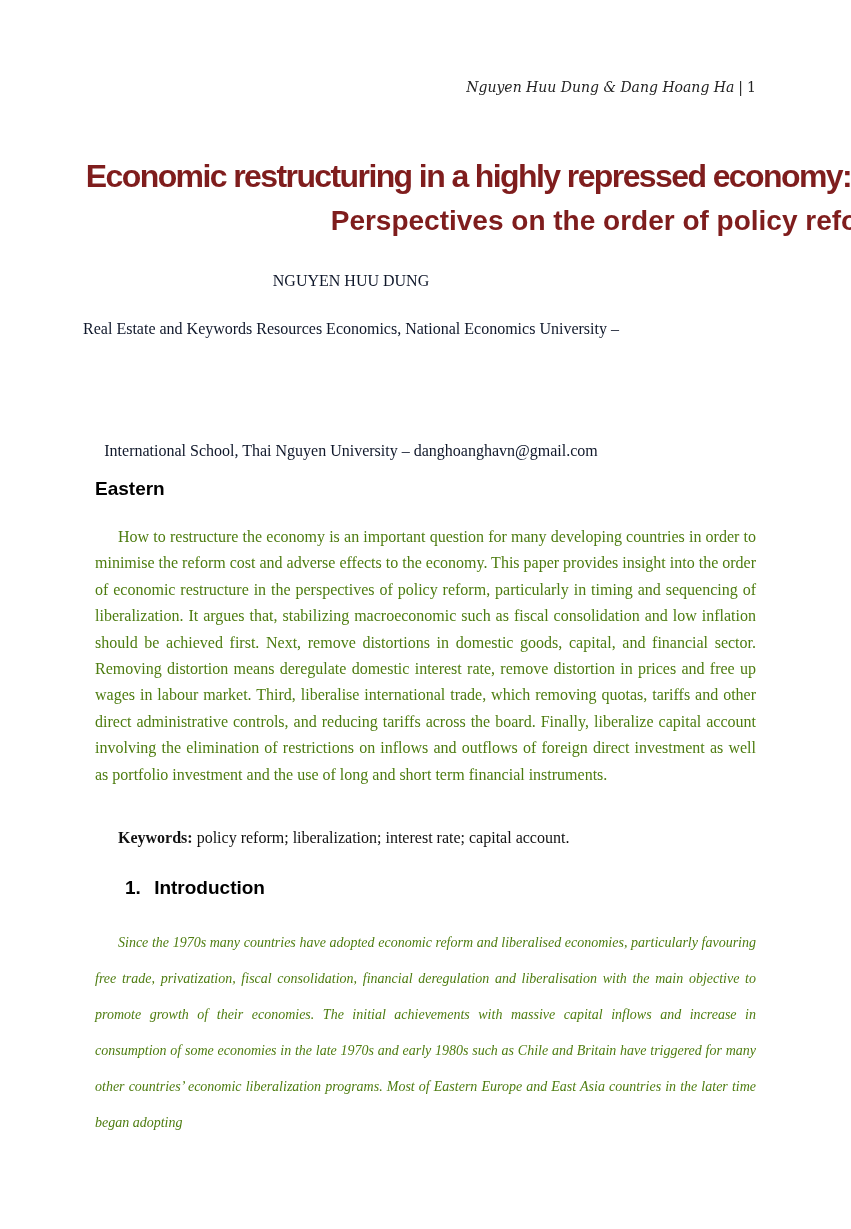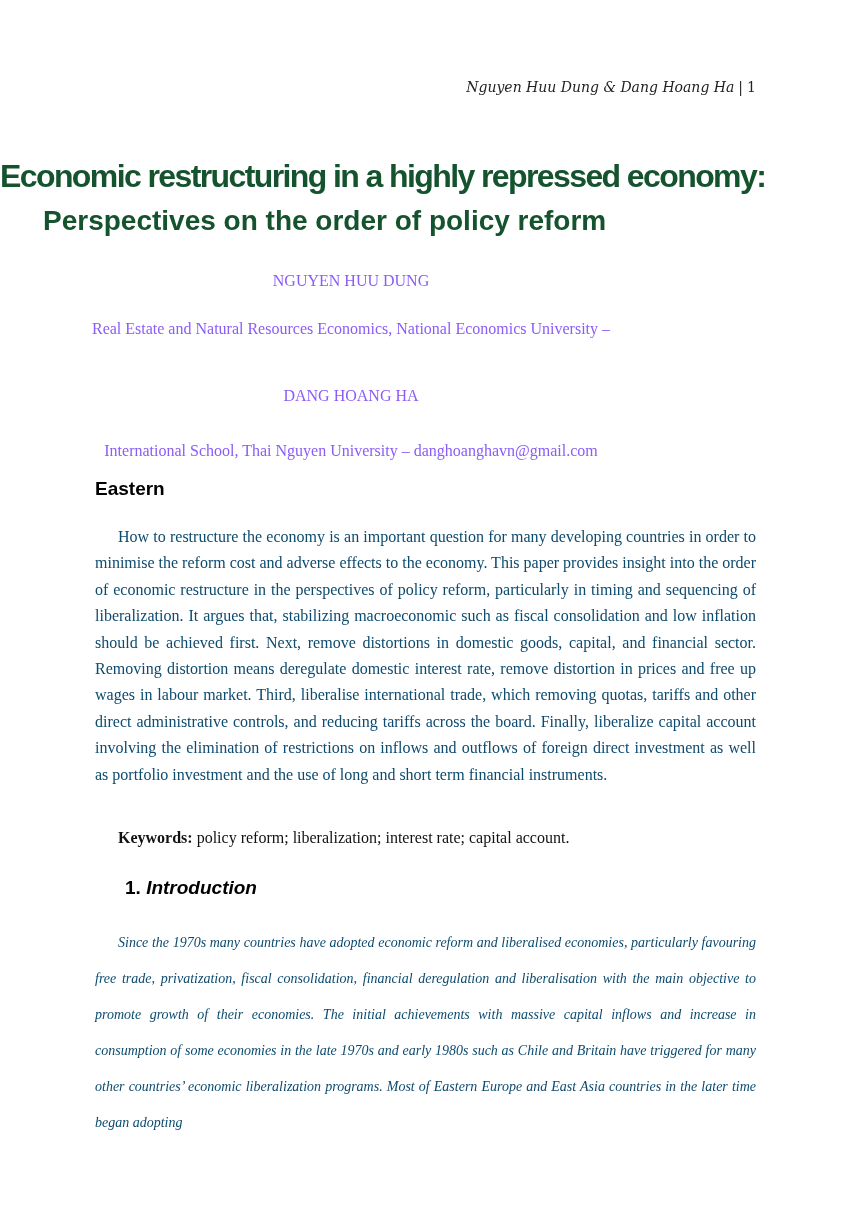--- a/index.html
+++ b/index.html
@@ -32,59 +32,59 @@
   .running-header .authors {
     font-style: italic;
   }
   .running-header .sep {
     margin: 0 4px;
   }
   .title {
     position: absolute;
     left: 0;
     width: 851px;
-    text-align: left;
+    text-align: right;
     font-family: "Liberation Sans", sans-serif;
     font-weight: bold;
-    color: #14532d;
+    color: #7f1d1d;
   }
   .title.line1 {
     top: 158px;
     font-size: 32px;
     letter-spacing: -1.6px;
   }
   .title.line2 {
     top: 205px;
     font-size: 28px;
     letter-spacing: 0px;
     margin-left: 43px;
   }
   .centered {
     position: absolute;
     left: 0;
     width: 702px;
     text-align: center;
     font-family: "Liberation Serif", serif;
     font-size: 16px;
-    color: #8b5cf6;
+    color: #0f172a;
   }
   .heading {
     position: absolute;
     font-family: "Liberation Sans", sans-serif;
     font-weight: bold;
     font-size: 19px;
     color: #000;
   }
   .body-text {
     position: absolute;
     left: 95px;
     width: 661px;
     font-family: "Liberation Serif", serif;
     text-align: justify;
-    color: #0c4a6e;
+    color: #4d7c0f;
   }
   .abstract-text {
     top: 524px;
     font-size: 16px;
     line-height: 26.4px;
     text-indent: 23px;
   }
   .keywords {
     position: absolute;
     top: 829px;
@@ -111,34 +111,33 @@
 <div class="page">
 
   <div class="running-header">
     <span class="authors">Nguyen Huu Dung &amp; Dang Hoang Ha</span><span class="sep">|</span><span>1</span>
   </div>
 
   <div class="title line1">Economic restructuring in a highly repressed economy:</div>
   <div class="title line2">Perspectives on the order of policy reform</div>
 
   <div class="centered" style="top:272px;">NGUYEN HUU DUNG</div>
-  <div class="centered" style="top:320px;">Real Estate and Natural Resources Economics, National Economics University –</div>
+  <div class="centered" style="top:320px;">Real Estate and Keywords Resources Economics, National Economics University –</div>
 
-  <div class="centered" style="top:387px;">DANG HOANG HA</div>
   <div class="centered" style="top:434px;margin-top:8px;">International School, Thai Nguyen University – danghoanghavn@gmail.com</div>
 
   <div class="heading" style="top:478px; left:95px;">Eastern</div>
 
   <div class="body-text abstract-text">How to restructure the economy is an important question for many developing countries in order to minimise the reform cost and adverse effects to the economy. This paper provides insight into the order of economic restructure in the perspectives of policy reform, particularly in timing and sequencing of liberalization. It argues that, stabilizing macroeconomic such as fiscal consolidation and low inflation should be achieved first. Next, remove distortions in domestic goods, capital, and financial sector. Removing distortion means deregulate domestic interest rate, remove distortion in prices and free up wages in labour market. Third, liberalise international trade, which removing quotas, tariffs and other direct administrative controls, and reducing tariffs across the board. Finally, liberalize capital account involving the elimination of restrictions on inflows and outflows of foreign direct investment as well as portfolio investment and the use of long and short term financial instruments.</div>
 
   <div class="keywords">
     <span class="kw-label">Keywords:</span>
     <span>policy reform; liberalization; interest rate; capital account.</span>
   </div>
 
   <div class="heading" style="top:877px; left:125px;">
     <span>1.</span>
-    <span style="font-style:italic;">Introduction</span>
+    <span style="margin-left:8px;">Introduction</span>
   </div>
 
   <div class="body-text intro-text">Since the 1970s many countries have adopted economic reform and liberalised economies, particularly favouring free trade, privatization, fiscal consolidation, financial deregulation and liberalisation with the main objective to promote growth of their economies. The initial achievements with massive capital inflows and increase in consumption of some economies in the late 1970s and early 1980s such as Chile and Britain have triggered for many other countries’ economic liberalization programs. Most of Eastern Europe and East Asia countries in the later time began adopting</div>
 
 </div>
 
 </body></html>

